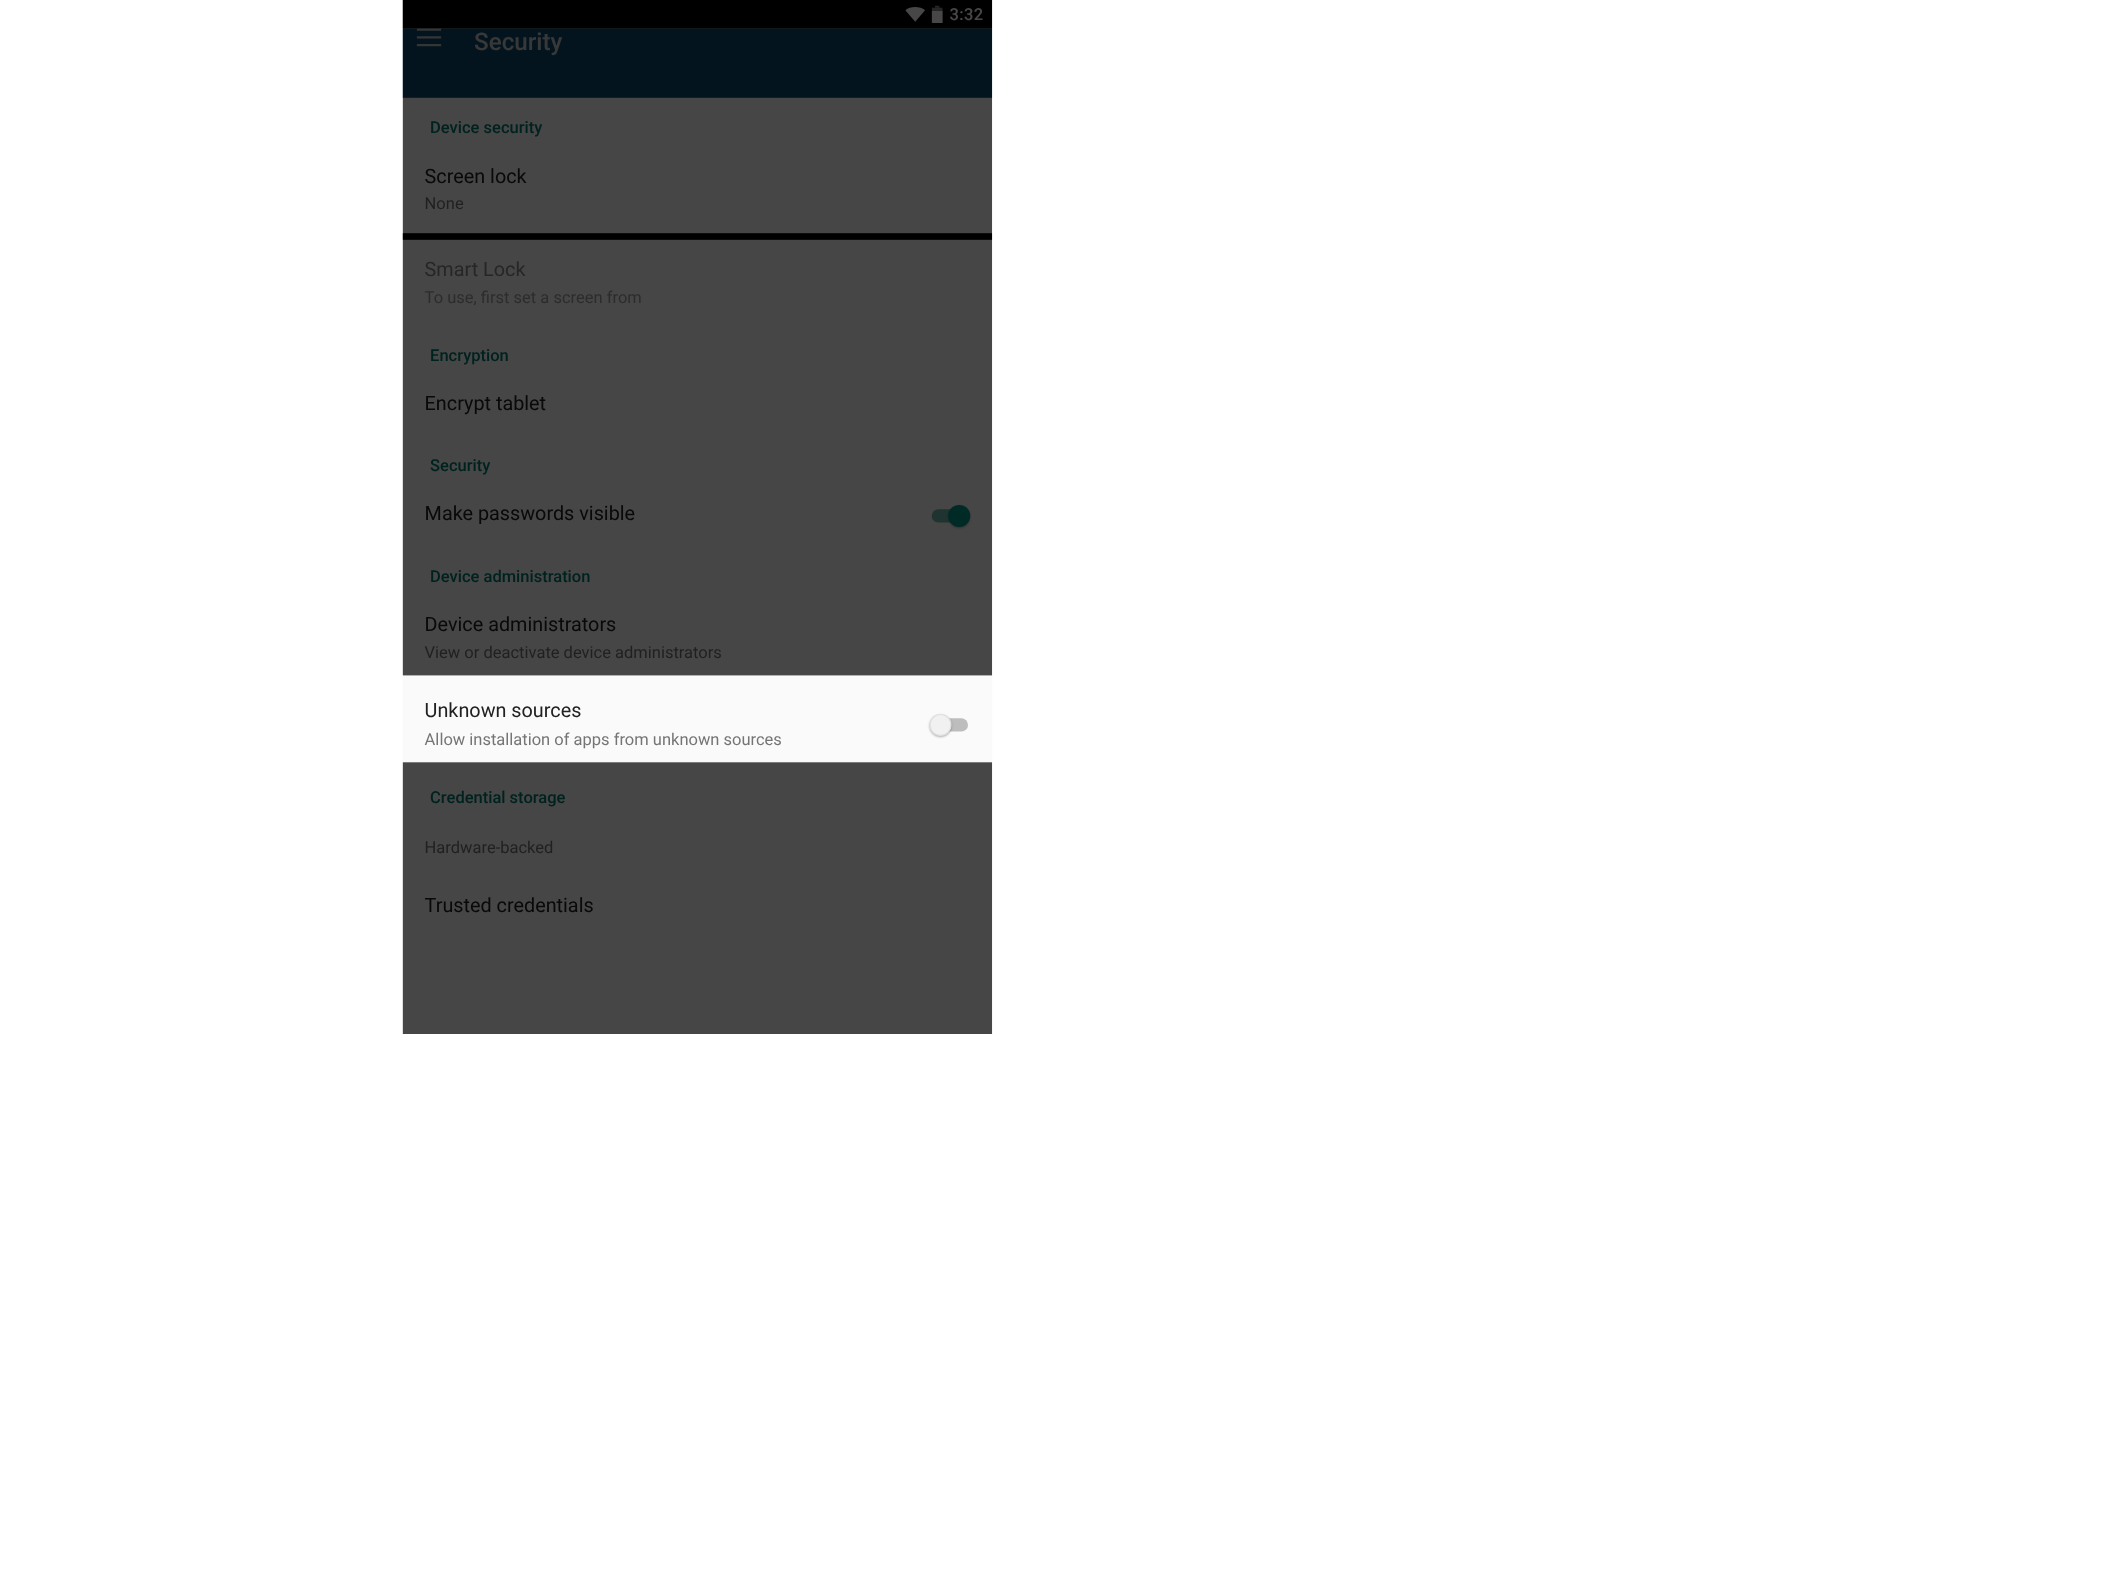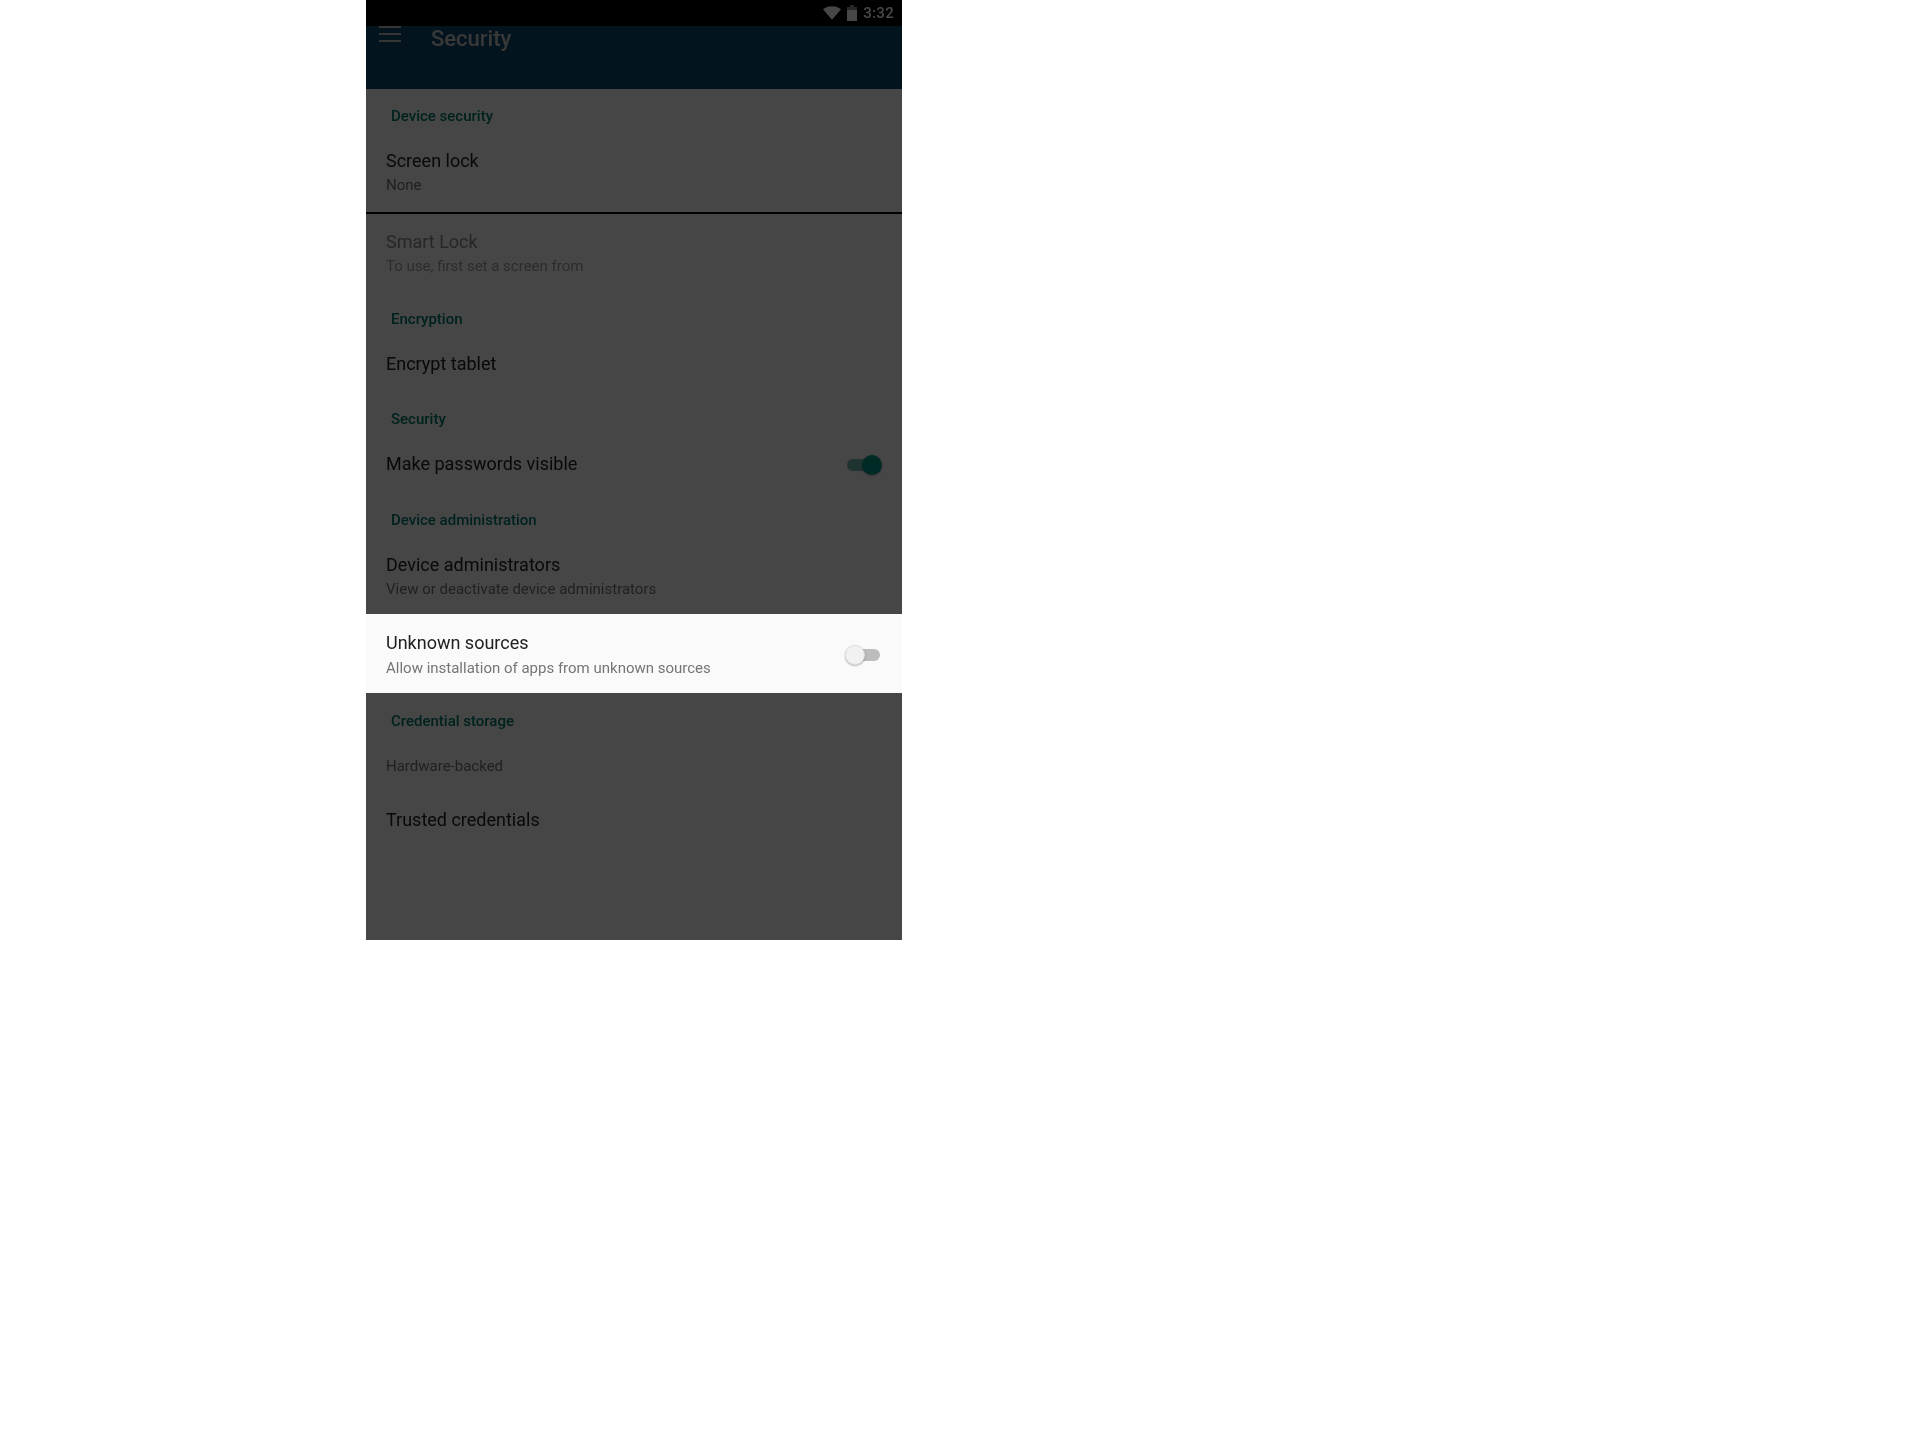--- a/index.html
+++ b/index.html
@@ -72,21 +72,21 @@
     font-weight: 500;
   }
   .item {
     padding: 16px 20px;
     display: flex;
     align-items: center;
     justify-content: space-between;
     gap: 18px;
   }
   .item.div {
-    border-bottom: 2px solid #000000;
+    border-bottom: 6px solid #000000;
   }
   .item .txt { flex: 1 1 auto; }
   .item .title {
     font-size: 18px;
     color: #212121;
     line-height: 1.35;
   }
   .item .sub {
     font-size: 15px;
     color: #757575;

